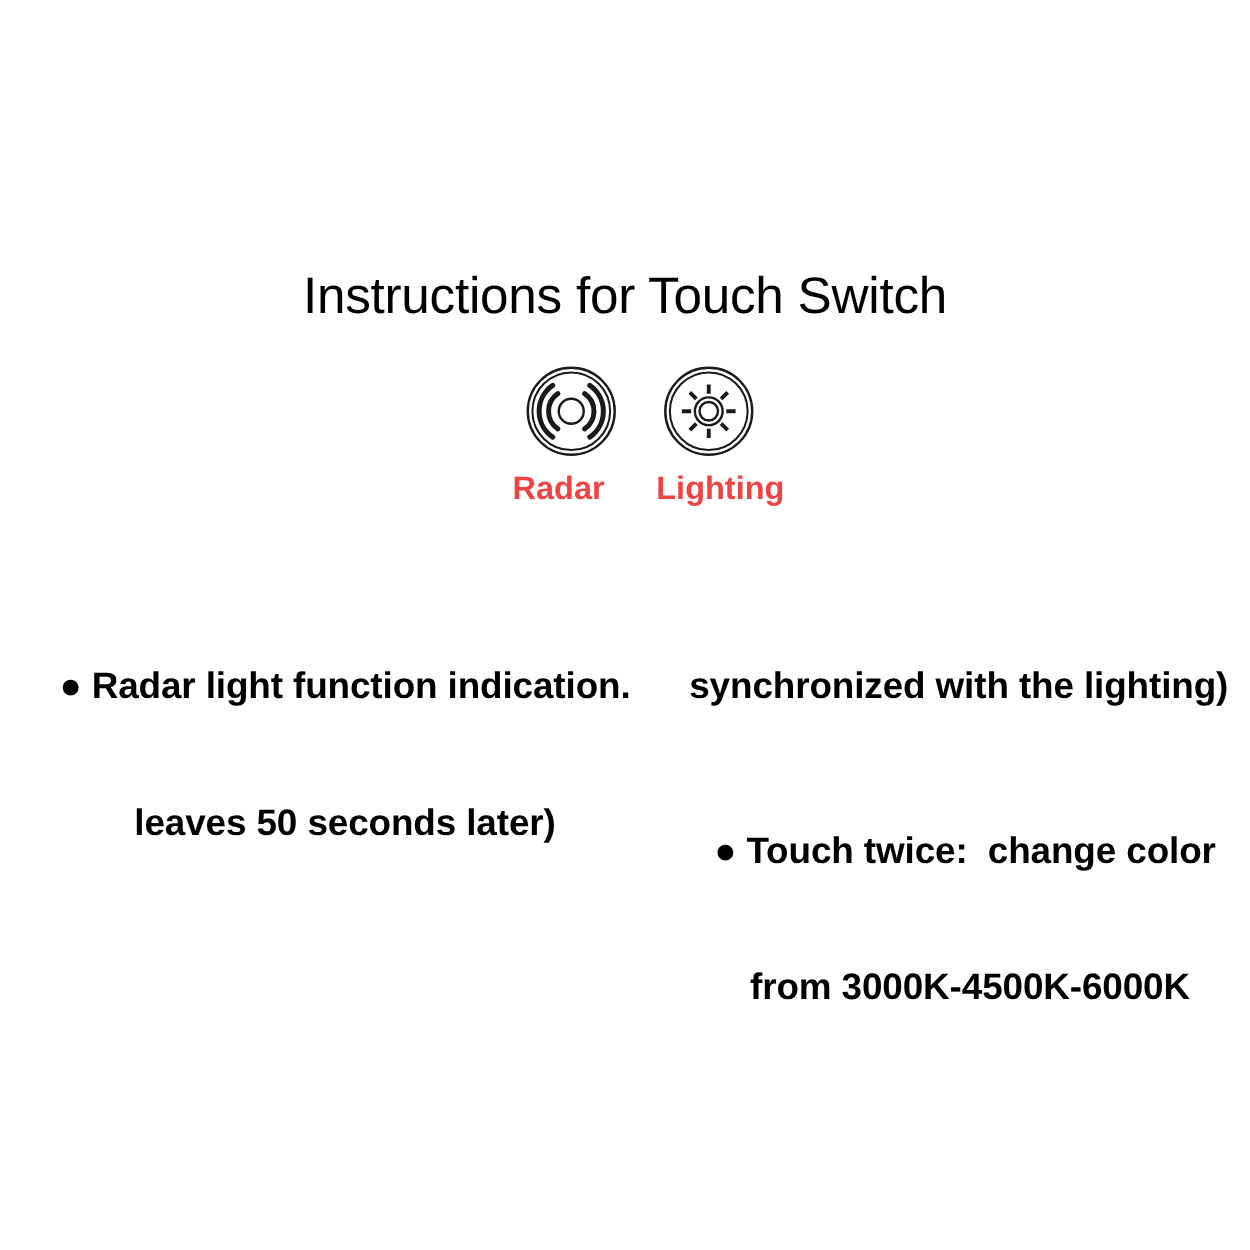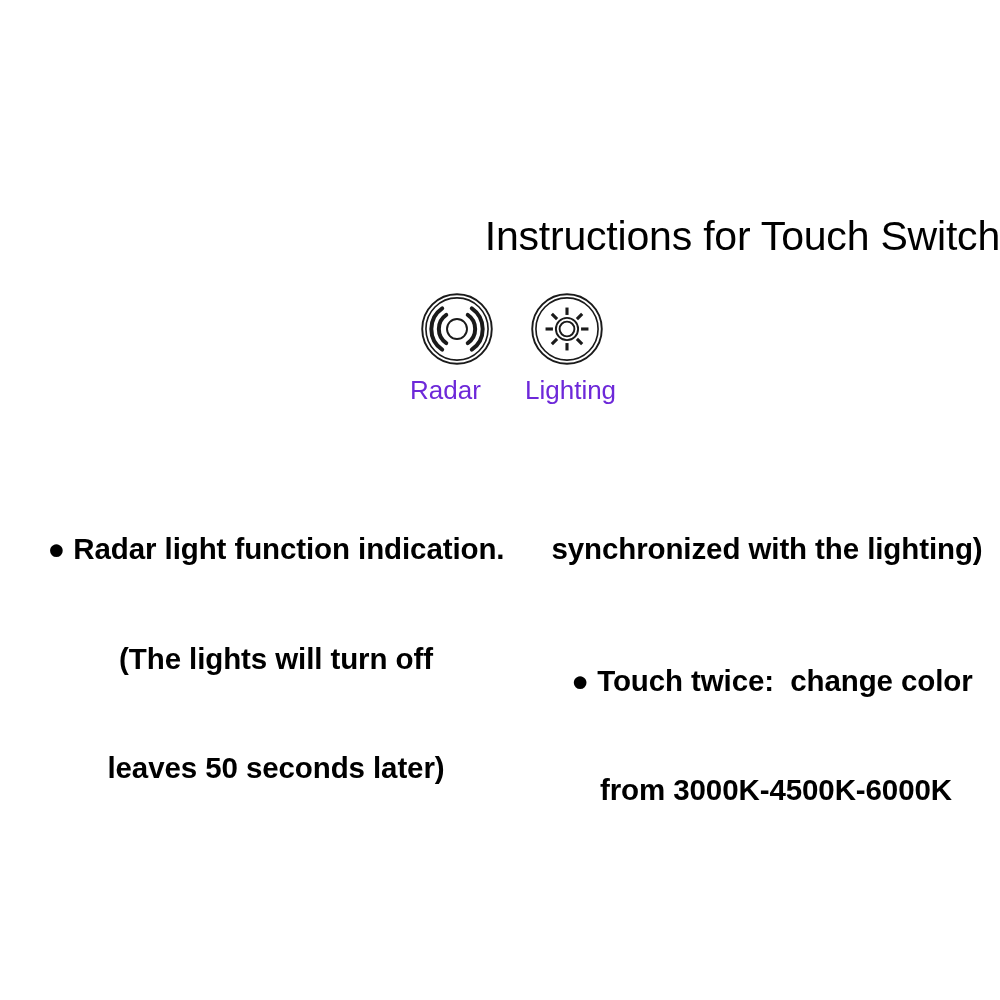--- a/index.html
+++ b/index.html
@@ -23,21 +23,21 @@
     inset: 0;
     background: #ffffff;
   }
 
   
   .title {
     position: absolute;
     left: 0;
     right: 0;
     top: 214px;
-    text-align: right;
+    text-align: center;
     font-size: 41px;
     font-weight: 400;
     letter-spacing: -0.2px;
     line-height: 1.1;
     color: #000;
     white-space: nowrap;
   }
 
   
   .icon-row {
@@ -62,23 +62,23 @@
     position: absolute;
     left: 380px;
     top: 376px;
     width: 260px;
     height: 34px;
   }
   .icon-label {
     position: absolute;
     top: 0;
     font-size: 26px;
-    font-weight: 400;
+    font-weight: 700;
     line-height: 1.15;
-    color: #6d28d9;
+    color: #ef4444;
     white-space: nowrap;
   }
   .icon-label.radar    { left: 30px; }
   .icon-label.lighting { left: 145px; }
 
   
   .col {
     position: absolute;
     font-weight: 700;
     font-size: 29.5px;
@@ -146,21 +146,20 @@
     </div>
   </div>
 
   <div class="icon-labels">
     <div class="icon-label radar">Radar</div>
     <div class="icon-label lighting">Lighting</div>
   </div>
 
   <div class="col col-left">
     <span class="line">● Radar light function indication.</span>
-    <span class="line">(The lights will turn off</span>
     <span class="line">leaves 50 seconds later)</span>
   </div>
 
   <div class="col col-right">
     <span class="line">synchronized with the lighting)</span>
     <span class="line indent-bullet2">● Touch twice:  change color</span>
     <span class="line indent-sub">from 3000K-4500K-6000K</span>
     
   </div>
 

